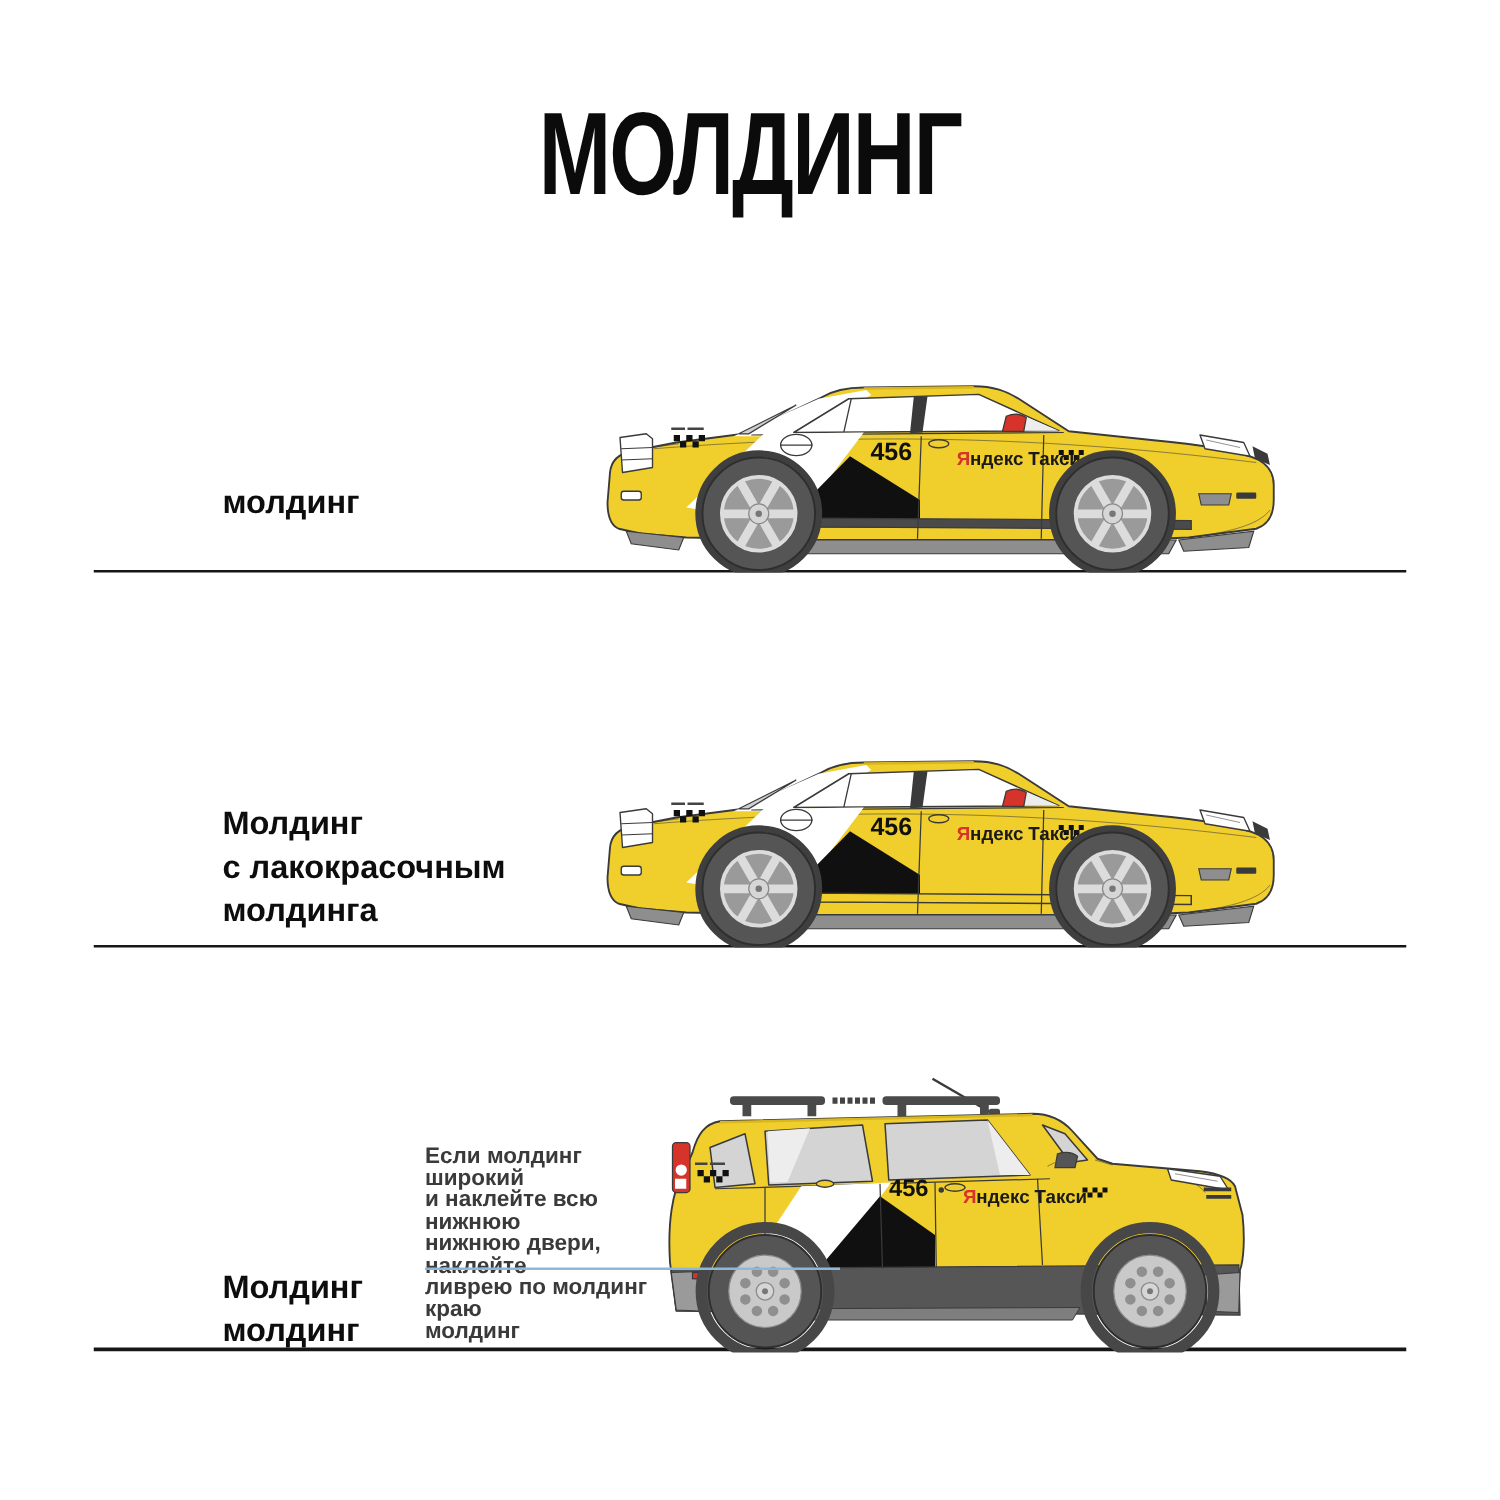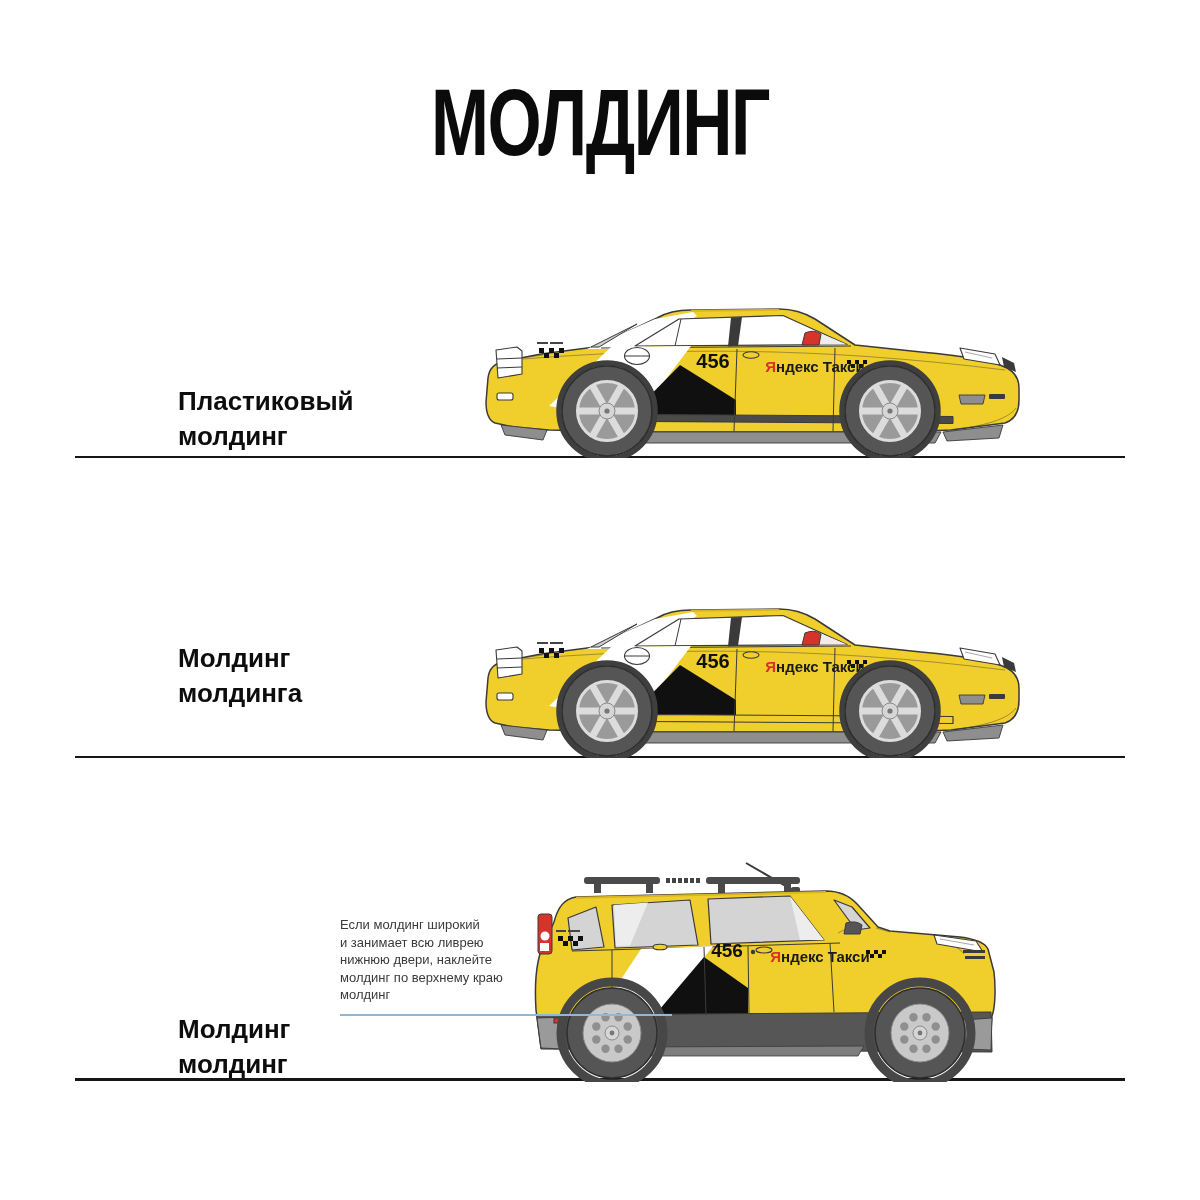--- a/index.html
+++ b/index.html
@@ -4,22 +4,22 @@
 <style>
   html,body{margin:0;padding:0;background:#fff;}
   .page{position:relative;width:1200px;height:1200px;background:#fff;overflow:hidden;
         font-family:"Liberation Sans",sans-serif;color:#111;}
   .title{position:absolute;left:0;right:0;top:76px;text-align:center;
          font-size:94px;font-weight:700;letter-spacing:-2px;line-height:1;
          transform:scaleX(.74);transform-origin:center top;color:#0b0b0b;}
   .section-label{position:absolute;left:178px;font-size:26px;font-weight:700;
                  line-height:35px;color:#0d0d0d;}
   .ground-line{position:absolute;left:75px;width:1050px;background:#161616;}
-  .note{position:absolute;left:340px;top:916px;width:190px;font-size:13px;
-        font-weight:400;line-height:17.5px;color:#3a3a3a;}
+  .note{position:absolute;left:340px;top:916px;width:190px;font-size:18px;
+        font-weight:700;line-height:17.5px;color:#3a3a3a;}
   .leader{position:absolute;left:340px;top:1014px;width:332px;height:2px;background:#8FB8D8;z-index:5;}
   .car{position:absolute;}
   
   .c-yellow{fill:var(--taxi-yellow);stroke:#3a3a3a;stroke-width:1.5;stroke-linejoin:round;}
   .c-white{fill:#fff;stroke:#3a3a3a;stroke-width:1.1;stroke-linejoin:round;}
   .c-white-nl{fill:#fff;}
   .c-black{fill:#101010;}
   .c-glass{fill:#fff;stroke:#3a3a3a;stroke-width:1.2;stroke-linejoin:round;}
   .c-glass-g{fill:#d4d4d4;stroke:#3a3a3a;stroke-width:1.2;stroke-linejoin:round;}
   .c-glass-hl{fill:#ededed;}
@@ -53,39 +53,39 @@
   .smudge{fill:#444;}
 </style>
 </head>
 <body>
 
 <div class="page">
 
   <div class="title">МОЛДИНГ</div>
 
   <div class="section-label" style="top:384px">
-    <div>Пластиковый</div>
     <div>молдинг</div>
   </div>
 
   <div class="section-label" style="top:641px">
     <div>Молдинг</div>
+    <div>с лакокрасочным</div>
     <div>молдинга</div>
   </div>
 
   <div class="section-label" style="top:1012px">
     <div>Молдинг</div>
     <div>молдинг</div>
   </div>
 
   <div class="note">
     <div>Если молдинг широкий</div>
-    <div>и занимает всю ливрею</div>
+    <div>и наклейте всю нижнюю</div>
     <div>нижнюю двери, наклейте</div>
-    <div>молдинг по верхнему краю</div>
+    <div>ливрею по молдинг краю</div>
     <div>молдинг</div>
   </div>
   <div class="leader" style="background: rgb(143, 184, 216);"></div>
 
   <div class="ground-line" style="top:456px;height:2px"></div>
   <div class="ground-line" style="top:756px;height:2px"></div>
   <div class="ground-line" style="top:1078px;height:3px"></div>
 
   <svg class="car" style="left:483px;top:292px" width="540" height="166" viewBox="0 0 540 166">
     <g>

